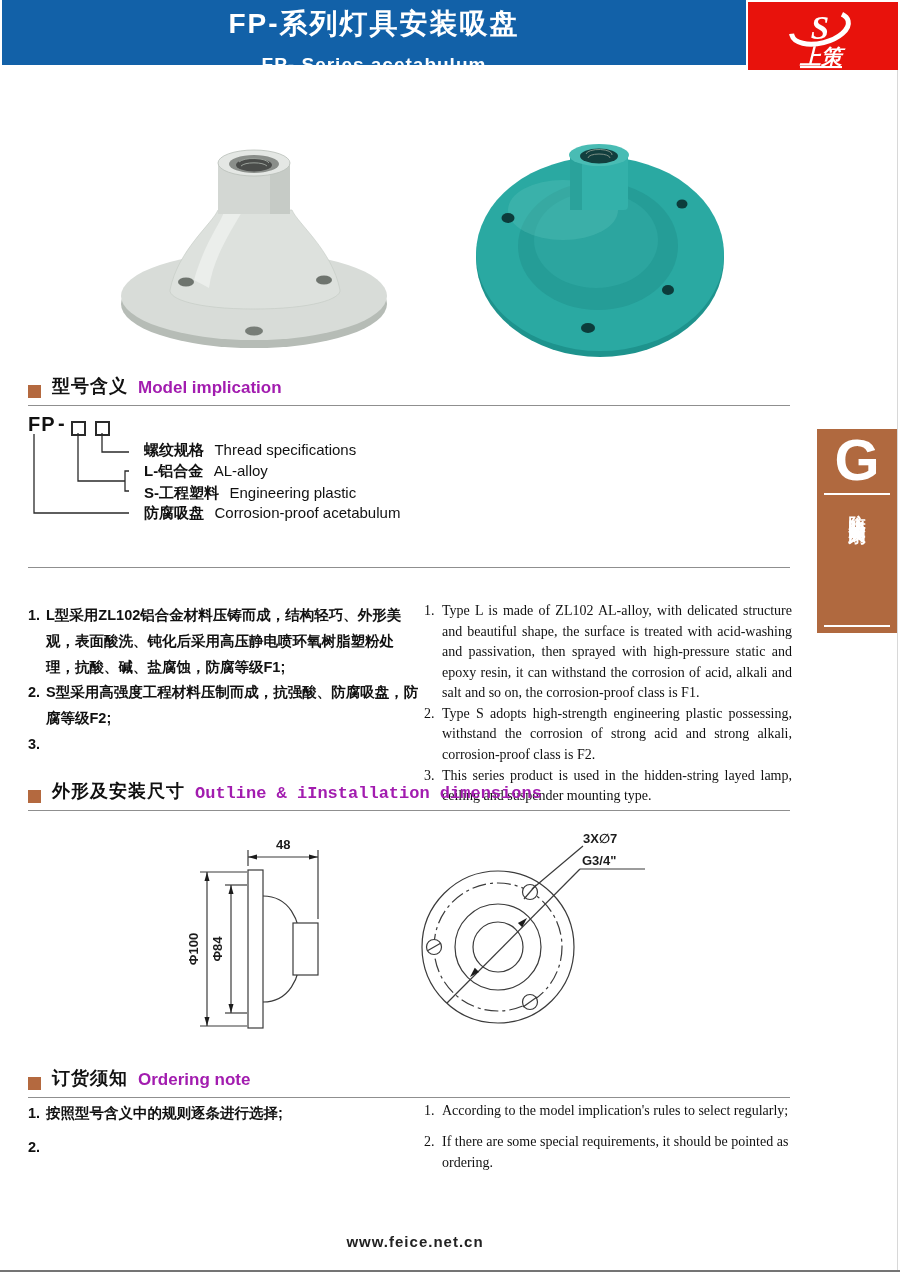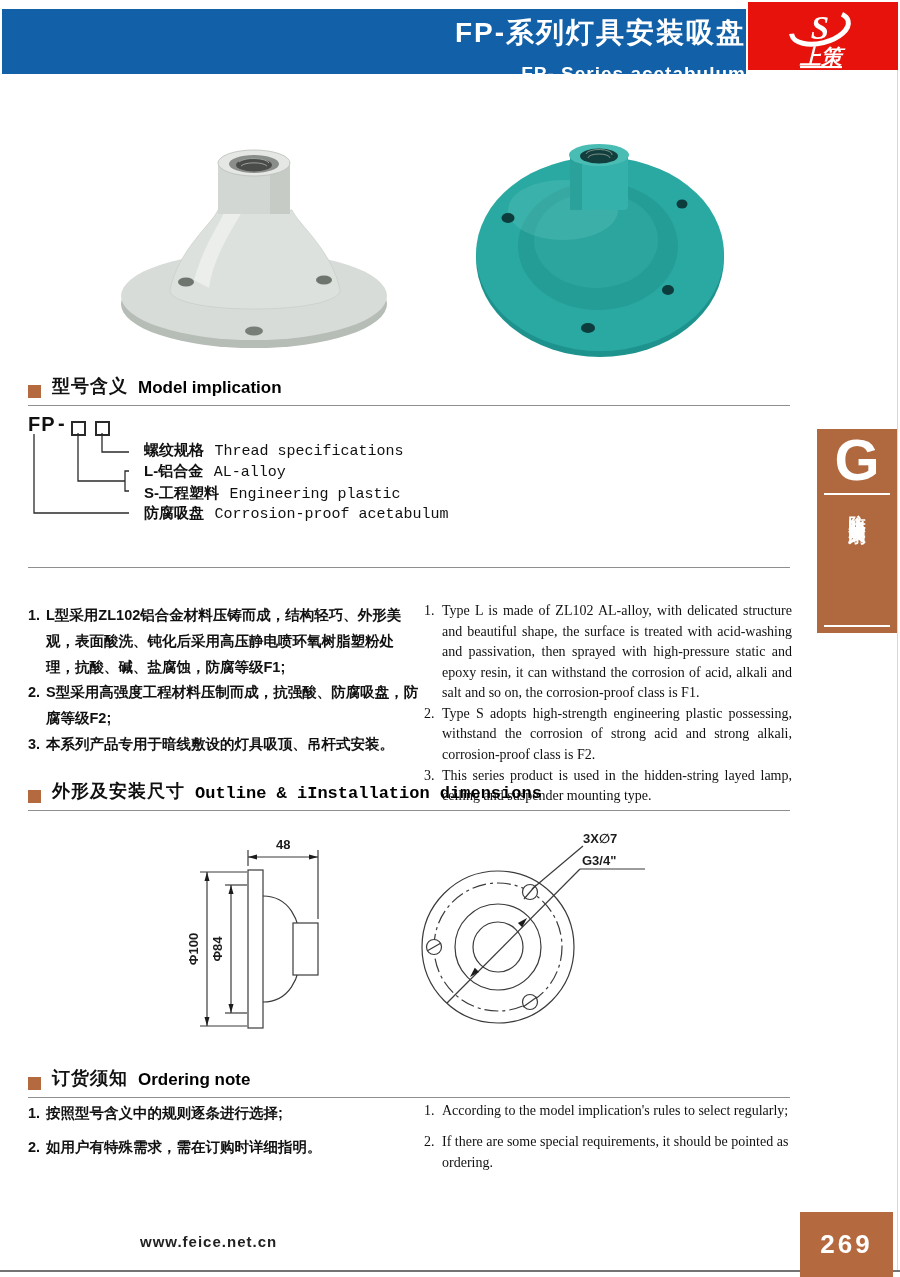--- a/index.html
+++ b/index.html
@@ -1,42 +1,42 @@
 <!DOCTYPE html>
 <html><head>
 <meta charset="utf-8">
 <style>
   html,body{margin:0;padding:0;background:#fff;}
   .page{position:relative;width:900px;height:1277px;background:#fff;overflow:hidden;
         font-family:"Liberation Sans","DejaVu Sans",sans-serif;color:#111;}
   
-  .hdr{position:absolute;left:2px;top:9px;width:744px;height:65px;background:#1261a8;color:#fff;text-align:right;}
+  .hdr{position:absolute;left:2px;top:0;width:744px;height:65px;background:#1261a8;color:#fff;text-align:center;}
   .hdr-title{font-size:28px;font-weight:bold;letter-spacing:2px;padding-top:5px;}
   .hdr-sub{font-size:19px;font-weight:bold;letter-spacing:1px;margin-top:11px;}
   .logo{position:absolute;left:748px;top:2px;width:150px;height:68px;background:#e8120c;color:#fff;
         display:flex;flex-direction:column;align-items:center;}
   .logo-s{position:absolute;left:0;top:0;width:150px;height:68px;}
   
   .edge{position:absolute;left:897px;top:70px;width:1px;height:1200px;background:#d8d8d8;}
   
   .sec{position:absolute;left:28px;width:762px;}
   .sec-row{display:flex;align-items:flex-end;}
   .sq{width:13px;height:13px;background:#b4693f;margin-right:11px;flex:none;}
   .sec-cn{font-size:18px;font-weight:bold;margin-right:10px;letter-spacing:1px;}
-  .sec-en{font-size:17px;font-weight:600;color:#000000;}
+  .sec-en{font-size:17px;font-weight:600;color:#a21caf;}
   .sec-line{border:none;border-top:1.5px solid #8f8f8f;margin:7px 0 0 0;}
   
   .mi-fp{position:absolute;left:28px;top:413px;font-size:20px;font-weight:bold;letter-spacing:1px;}
   .mi-dash{position:absolute;left:58px;top:412px;font-size:20px;font-weight:bold;}
   .mi-sq{position:absolute;width:11px;height:11px;border:2px solid #2a2a2a;top:421px;}
   .mi-sq1{left:71px;} .mi-sq2{left:95px;}
   .mi-svg{position:absolute;left:0;top:408px;width:420px;height:125px;}
   .mi-row{position:absolute;left:133px;white-space:nowrap;}
   .mi-cn{font-size:15px;font-weight:600;padding-left:11px;}
-  .mi-en{font-size:15px;font-family:Liberation Mono, monospace;margin-left:6px;}
+  .mi-en{font-size:15px;font-family:Liberation Sans, sans-serif;margin-left:6px;}
   
   .feat-cn{position:absolute;left:28px;top:603px;width:392px;font-size:14.5px;line-height:1.78;font-weight:600;}
   .feat-en{position:absolute;left:424px;top:601px;width:368px;font-family:"Liberation Serif",serif;
            font-size:14px;line-height:1.47;text-align:justify;}
   .item{display:flex;}
   .item .n{flex:none;width:18px;}
   
   .ord-cn{position:absolute;left:28px;top:1102px;width:384px;font-size:14.5px;font-weight:600;line-height:1.6;}
   .ord-cn .item{margin-bottom:11px;}
   .ord-en{position:absolute;left:424px;top:1100px;width:374px;font-family:"Liberation Serif",serif;
@@ -50,21 +50,21 @@
   .draw .wfill{fill:#fff;}
   
   .side{position:absolute;left:817px;top:429px;width:80px;height:204px;background:#b0693f;color:#fff;
         display:flex;flex-direction:column;align-items:center;}
   .side-g{font-size:58px;font-weight:bold;line-height:58px;margin-top:2px;}
   .side-hr{width:66px;border:none;border-top:2px solid #fff;margin:4px 0 6px 0;}
   .side-txt{writing-mode:vertical-rl;text-orientation:upright;font-size:17px;font-weight:bold;
             letter-spacing:2px;height:118px;}
   .side-hr2{width:66px;border:none;border-top:2px solid #fff;margin:6px 0 4px 0;}
   
-  .f-url{position:absolute;left:140px;top:1233px;width:550px;text-align:left;font-size:15px;
+  .f-url{position:absolute;left:140px;top:1233px;width:550px;text-align:center;font-size:15px;
          font-weight:bold;letter-spacing:1px;color:#222;}
   .f-line{position:absolute;left:0;top:1270px;width:900px;height:2px;background:#747474;}
   .f-page{position:absolute;left:800px;top:1212px;width:93px;height:65px;background:#b4693f;color:#fff;
           display:flex;align-items:center;justify-content:center;font-size:26px;font-weight:bold;
           letter-spacing:3px;z-index:5;}
 </style>
 </head>
 <body>
 
 <div class="page">
@@ -158,21 +158,20 @@
     <div class="item">
       <span class="n">1.</span>
       <span>L型采用ZL102铝合金材料压铸而成，结构轻巧、外形美观，表面酸洗、钝化后采用高压静电喷环氧树脂塑粉处理，抗酸、碱、盐腐蚀，防腐等级F1;</span>
     </div>
     <div class="item">
       <span class="n">2.</span>
       <span>S型采用高强度工程材料压制而成，抗强酸、防腐吸盘，防腐等级F2;</span>
     </div>
     <div class="item">
       <span class="n">3.</span>
-      <span>本系列产品专用于暗线敷设的灯具吸顶、吊杆式安装。</span>
     </div>
   </div>
   <div class="feat-en">
     <div class="item">
       <span class="n">1.</span>
       <span>Type L is made of ZL102 AL-alloy, with delicated structure and beautiful shape, the surface is treated with acid-washing and passivation, then sprayed with high-pressure static and epoxy resin, it can withstand the corrosion of acid, alkali and salt and so on, the corrosion-proof class is F1.</span>
     </div>
     <div class="item">
       <span class="n">2.</span>
       <span>Type S adopts high-strength engineering plastic possessing, withstand the corrosion of strong acid and strong alkali, corrosion-proof class is F2.</span>
@@ -248,21 +247,20 @@
     <hr class="sec-line">
   </div>
 
   <div class="ord-cn">
     <div class="item">
       <span class="n">1.</span>
       <span>按照型号含义中的规则逐条进行选择;</span>
     </div>
     <div class="item">
       <span class="n">2.</span>
-      <span>如用户有特殊需求，需在订购时详细指明。</span>
     </div>
   </div>
   <div class="ord-en">
     <div class="item">
       <span class="n">1.</span>
       <span>According to the model implication's rules to select regularly;</span>
     </div>
     <div class="item">
       <span class="n">2.</span>
       <span>If there are some special requirements, it should be pointed as ordering.</span>
@@ -271,15 +269,14 @@
 
   <div class="side">
     <div class="side-g">G</div>
     <hr class="side-hr">
     <div class="side-txt">防水防尘防腐系列</div>
     <hr class="side-hr2">
   </div>
 
   <div class="f-url">www.feice.net.cn</div>
   <div class="f-line"></div>
-  <div class="f-page">269</div>
 
 </div>
 
 </body></html>

